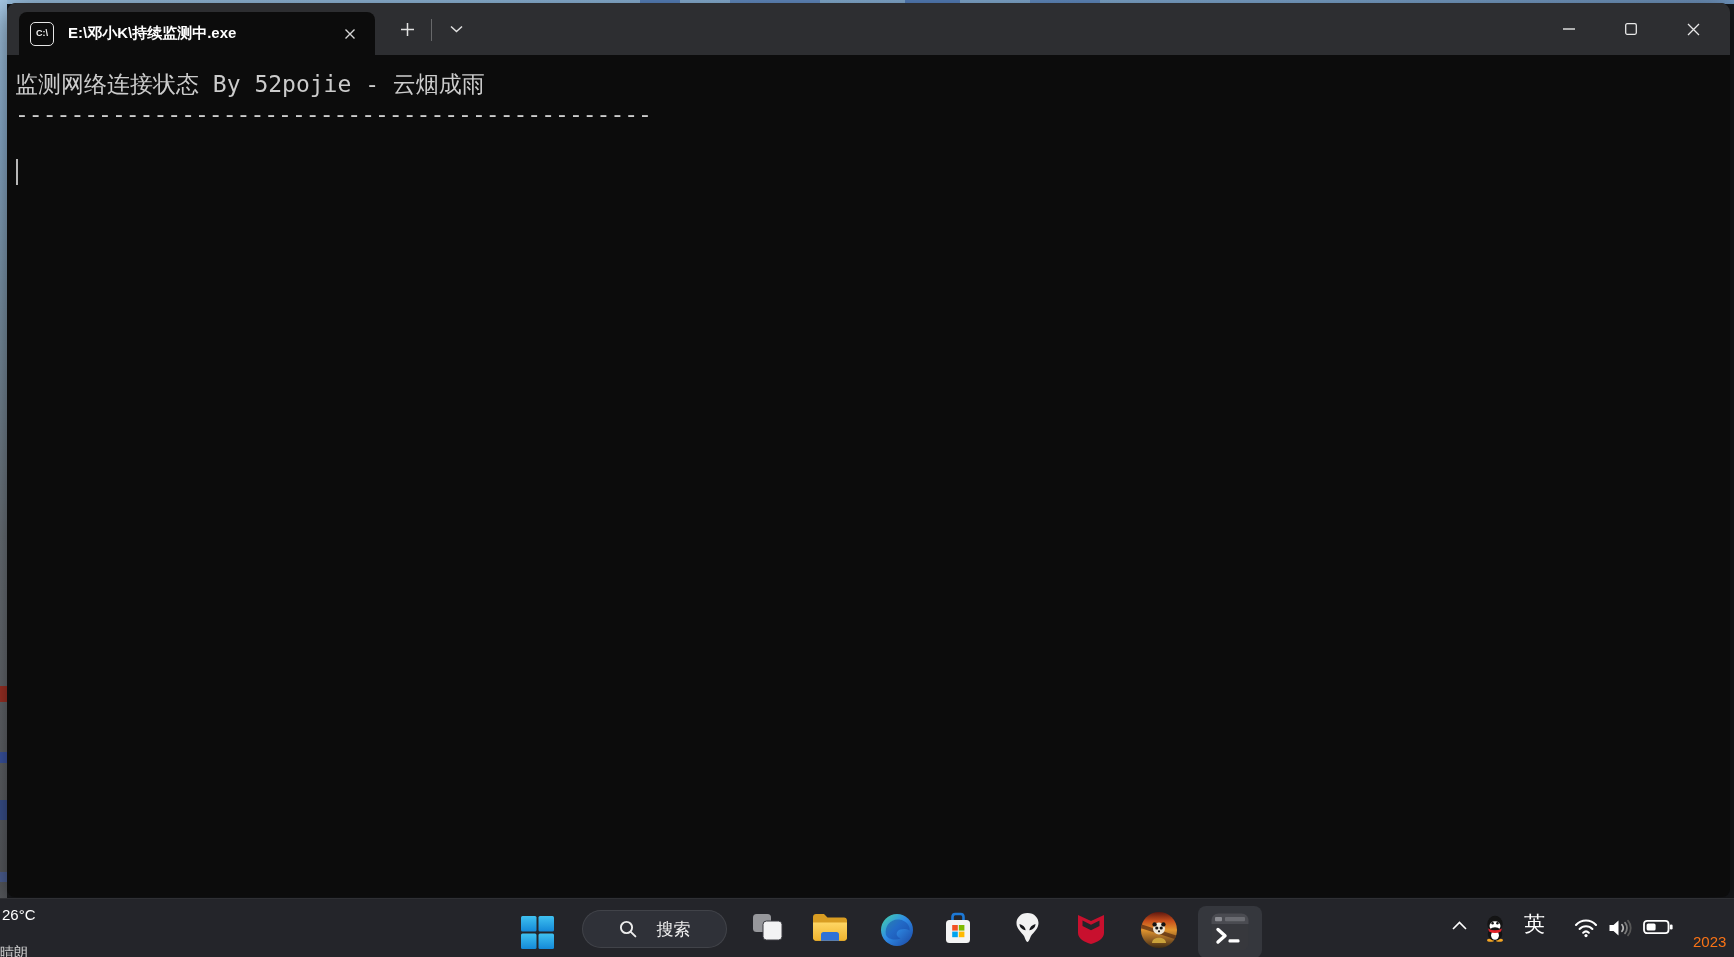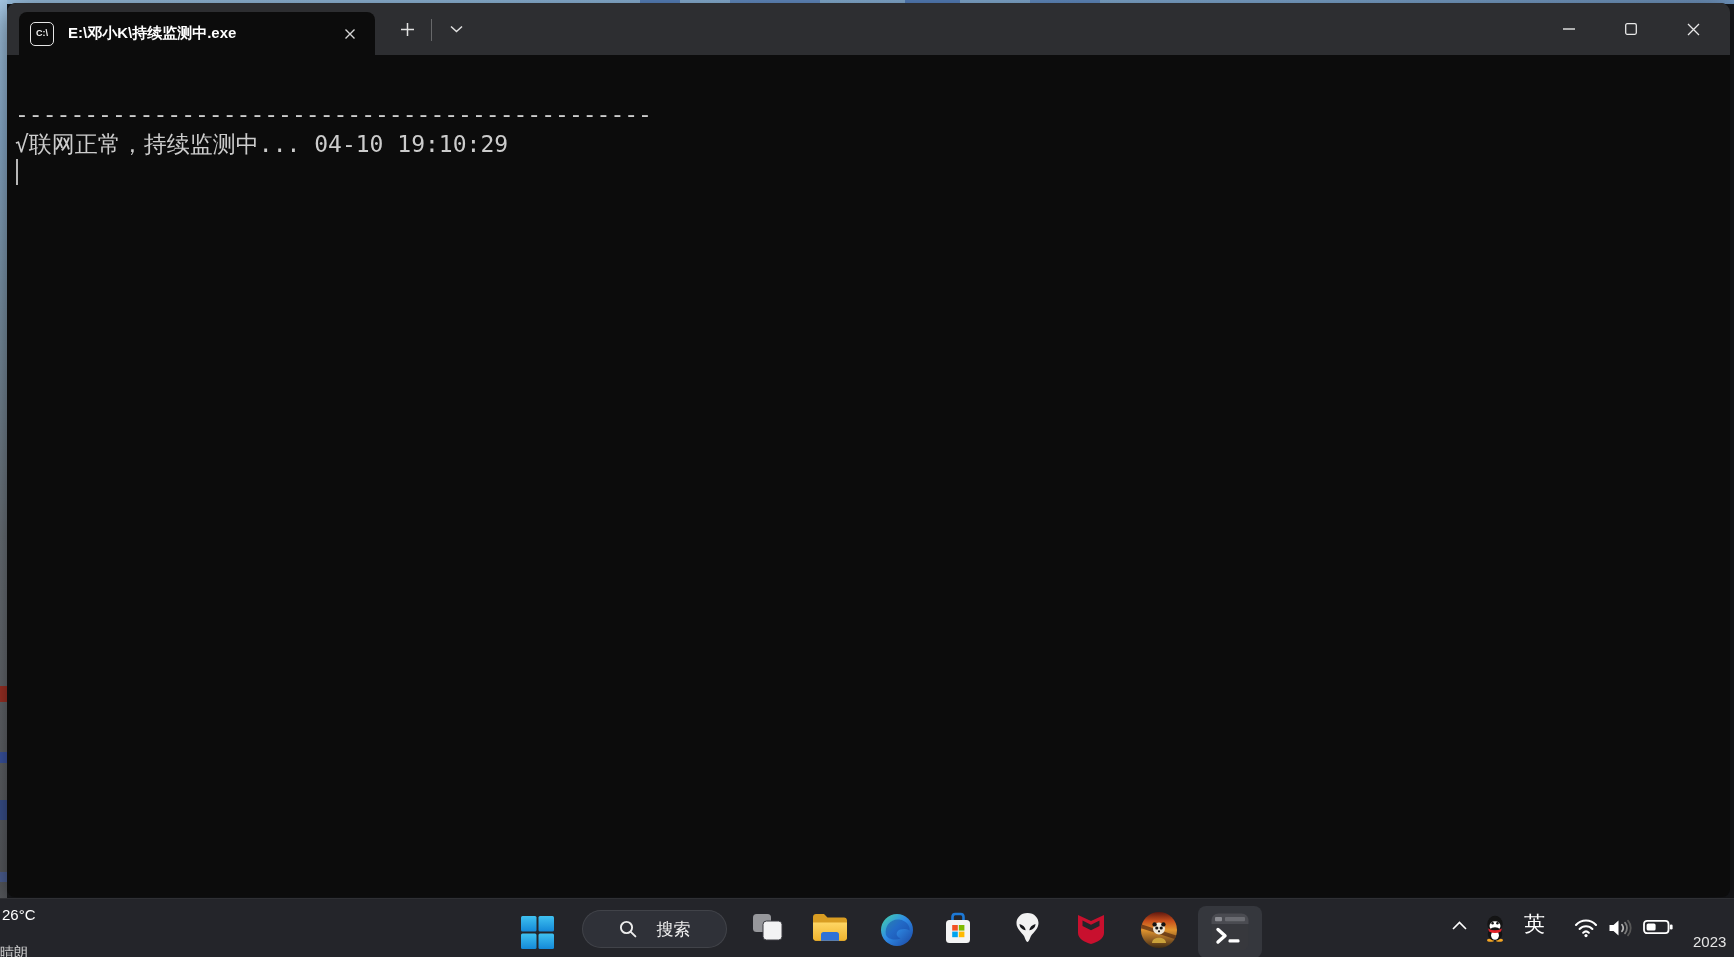--- a/index.html
+++ b/index.html
@@ -47,21 +47,21 @@
   .weather{position:absolute;left:2px;top:8px;line-height:1;}
   .weather .t{font-size:15px;color:#ffffff;margin-bottom:23px;}
   .weather .c{font-size:14px;color:#cfcfcf;margin-left:-2px;}
   .tb-ico{position:absolute;display:flex;align-items:center;justify-content:center;}
   .search-pill{position:absolute;left:582px;top:11px;width:145px;height:38px;border-radius:19px;
     background:#2f3138;border:1px solid rgba(255,255,255,.09);box-sizing:border-box;
     display:flex;align-items:center;justify-content:center;gap:20px;}
   .search-pill .lbl{color:#f0f0f0;font-size:17px;}
   .app-hl{position:absolute;left:1198px;top:7px;width:64px;height:52px;background:#35373d;border-radius:8px;}
   .ime{position:absolute;left:1524px;top:14px;color:#ffffff;font-size:21px;line-height:1;}
-  .clock{position:absolute;left:1693px;top:35px;color:#e5e5e5;font-size:15px;line-height:1;}
+  .clock{position:absolute;left:1693px;top:35px;color:#f97316;font-size:15px;line-height:1;}
   svg{display:block;}
 </style>
 </head>
 <body>
 
 <div class="desk-top">
   <div class="frag" style="left:640px;width:40px;"></div>
   <div class="frag" style="left:730px;width:90px;opacity:.5;"></div>
   <div class="frag" style="left:905px;width:55px;"></div>
   <div class="frag" style="left:1030px;width:70px;opacity:.45;"></div>
@@ -110,22 +110,22 @@
       </div>
       <div class="wc">
         <svg width="13" height="13" viewBox="0 0 13 13">
           <path d="M1 1 L12 12 M12 1 L1 12" stroke="#e8e8e8" stroke-width="1.3"></path>
         </svg>
       </div>
     </div>
   </div>
 
   <div class="term">
+    <div class="tline" style="top:14px;">监测网络连接状态 By 52pojie - 云烟成雨</div>
     <div class="tline" style="top:44px;">----------------------------------------------</div>
-    <div class="tline" style="top:74px;">√联网正常，持续监测中... 04-10 19:10:29</div>
     <div class="cursor"></div>
   </div>
 </div>
 
 <div class="taskbar">
 
   <div class="weather">
     <div class="t">26°C</div>
     <div class="c">晴朗</div>
   </div>

